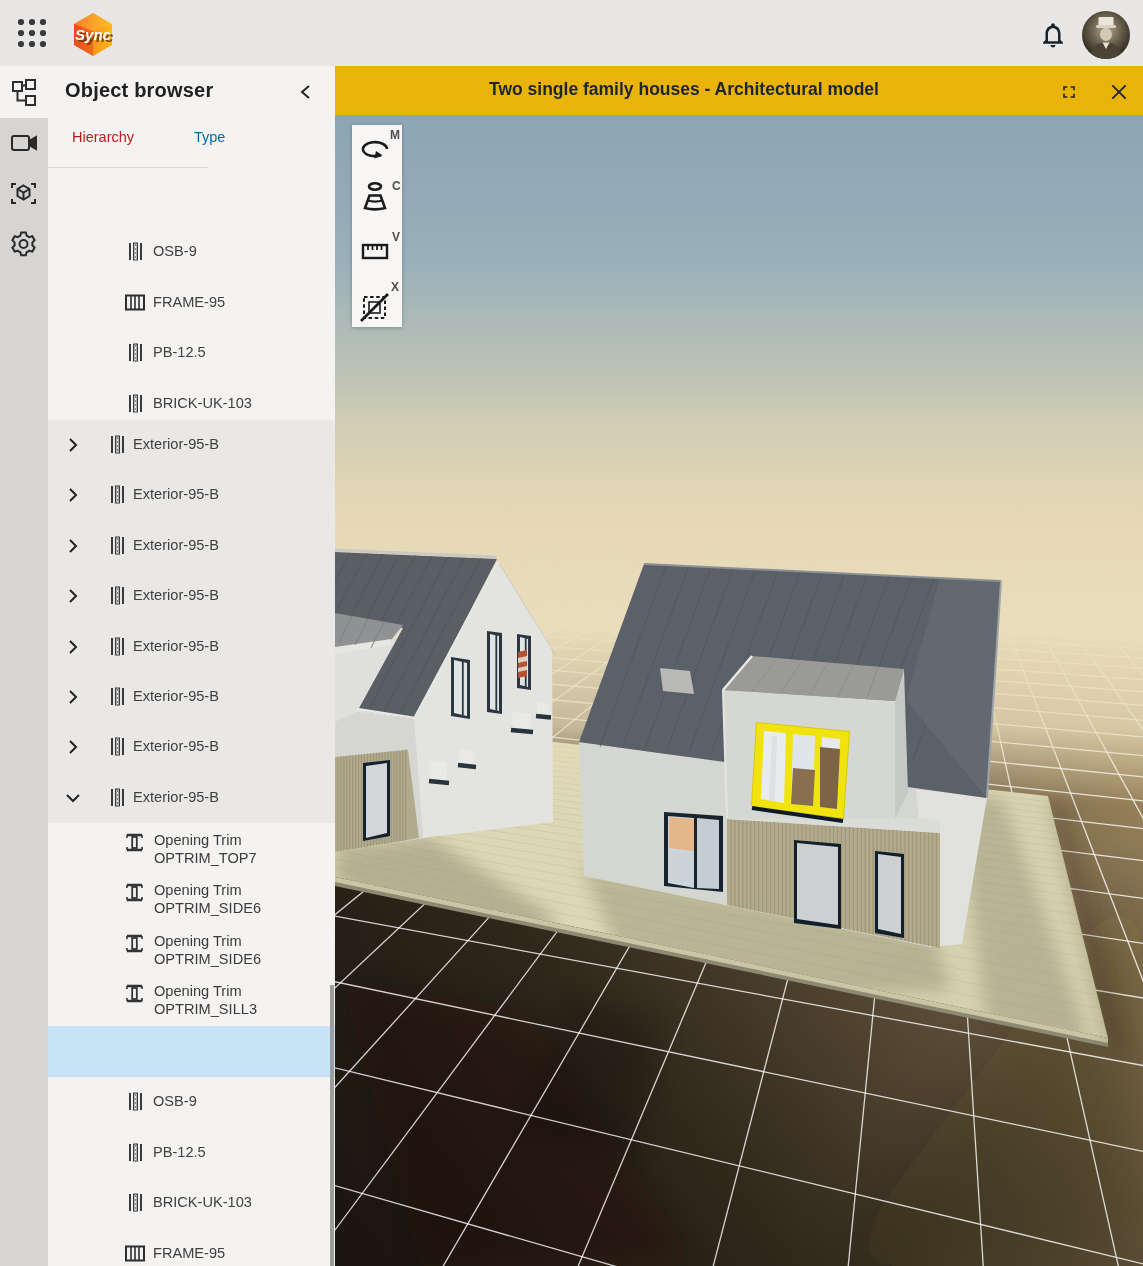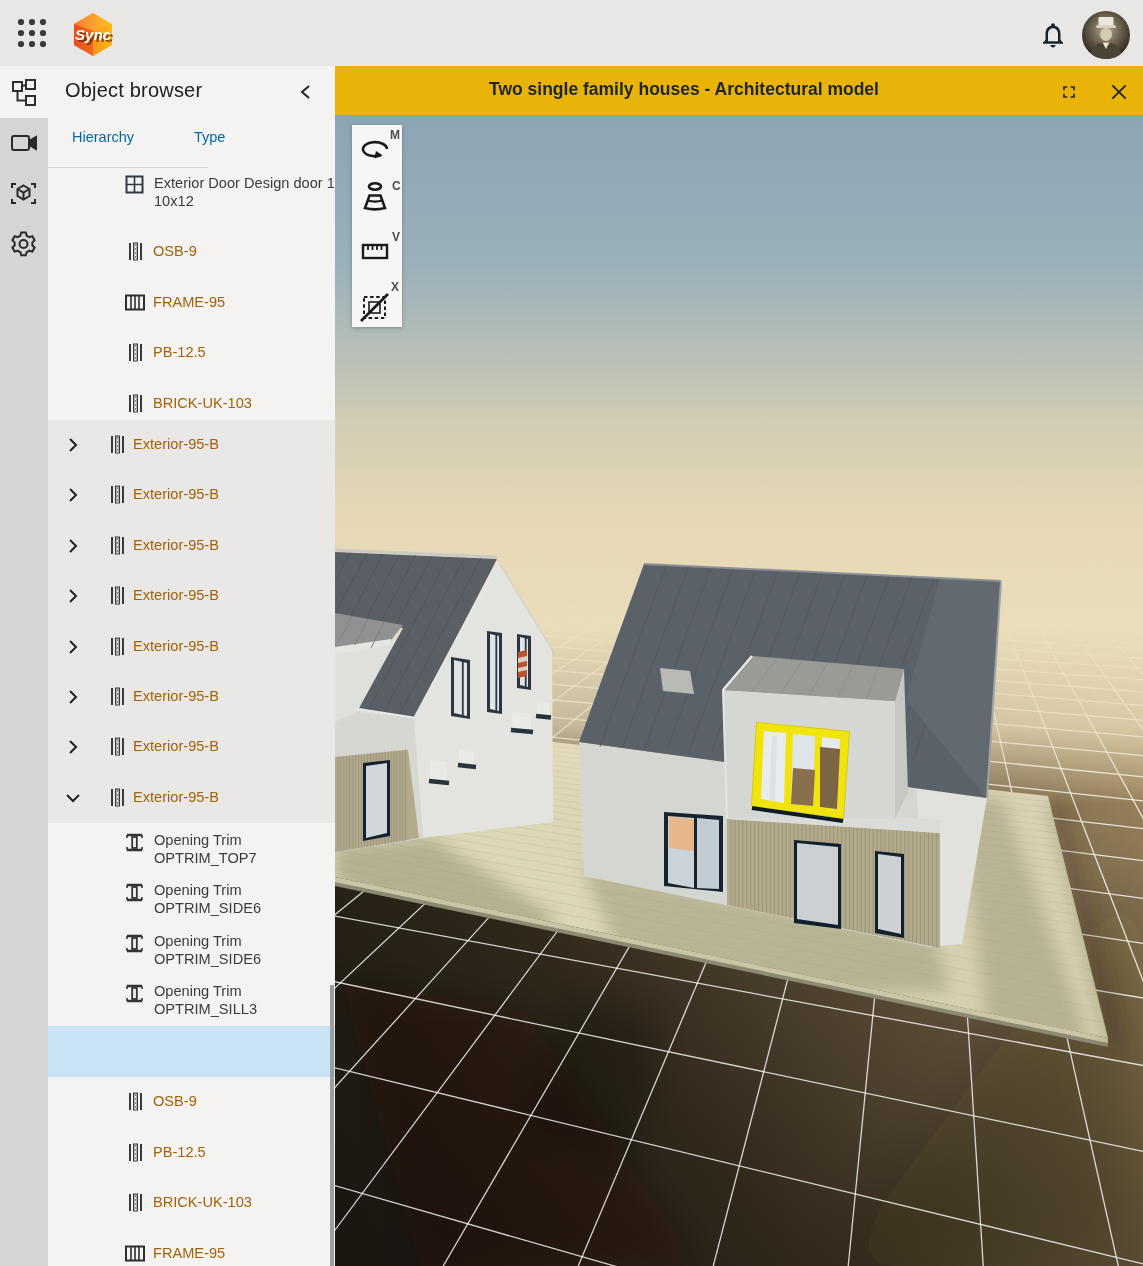--- a/index.html
+++ b/index.html
@@ -1,31 +1,31 @@
 <!DOCTYPE html>
 <html><head><meta charset="utf-8"><style>
 *{margin:0;padding:0;box-sizing:border-box}
 html,body{width:1143px;height:1266px;overflow:hidden;font-family:"Liberation Sans",sans-serif;background:#f4f3f1}
 .topbar{position:absolute;left:0;top:0;width:1143px;height:66px;background:#e8e7e5}
 .rail{position:absolute;left:0;top:66px;width:48px;height:1200px;background:#d6d5d3}
 .rail .active{position:absolute;left:0;top:0;width:48px;height:52px;background:#f4f3f1}
 .panel{position:absolute;left:48px;top:66px;width:287px;height:1200px;background:#f4f3f1;overflow:hidden}
-.ptitle{position:absolute;left:17px;top:13px;font-size:20px;color:#212121;font-weight:400;letter-spacing:0.2px}
-.tab{position:absolute;top:63px;font-size:14.5px;color:#0369a1}
+.ptitle{position:absolute;left:17px;top:13px;font-size:20px;color:#212121;font-weight:700;letter-spacing:0.2px}
+.tab{position:absolute;top:63px;font-size:14.5px;color:#b91c1c}
 .tabline{position:absolute;left:0px;top:101px;width:160px;height:1px;background:#d9d8d6}
 .viewwrap{position:absolute;left:335px;top:66px;width:808px;height:1200px;background:#f4f3f1}
 .vtitle{position:absolute;left:0;top:0;width:808px;height:49px;background:#eab308}
 .vtitle .t{position:absolute;left:0;right:110px;top:13px;text-align:center;font-size:17.5px;font-weight:700;color:#1c2630}
 .scene{position:absolute;left:0;top:49px;width:808px;height:1151px}
 .toolbar{position:absolute;left:17px;top:59px;width:50px;height:202px;background:#f7f6f4;box-shadow:0 1px 4px rgba(0,0,0,0.25)}
 .tbletter{position:absolute;font-size:12px;font-weight:700;color:#4e4e4e}
 .row{position:absolute;left:0;width:287px;height:50px}
 .rowbg{background:#e9e8e6}
 .rowsel{background:#c8e2f6}
-.rtxt{position:absolute;left:105px;top:16px;font-size:14.6px;color:#a16207;white-space:nowrap}
+.rtxt{position:absolute;left:105px;top:16px;font-size:14.6px;color:#404040;white-space:nowrap}
 .rtxt2{position:absolute;left:106px;top:7px;font-size:14.6px;color:#3b3b3b;line-height:17.5px;white-space:nowrap}
 .ricon{position:absolute;top:16px}
 .rchev{position:absolute;left:17px;top:16px}
 .scrollthumb{position:absolute;left:282px;top:919px;width:4px;height:281px;background:#9d9d9d}
 .sect{position:absolute;left:0;width:287px}
 </style></head>
 <body>
 
 <div class="topbar">
  <svg width="60" height="66" style="position:absolute;left:0;top:0">
@@ -108,27 +108,20 @@
 <div class="panel">
  <div class="ptitle">Object browser</div>
  <svg width="16" height="16" style="position:absolute;left:250px;top:18px" viewBox="0 0 16 16">
   <path d="M11 2 L4 8 L11 14" fill="none" stroke="#222" stroke-width="2"></path>
  </svg>
  <div class="tab" style="left:24px">Hierarchy</div>
  <div class="tab" style="left:146px;color:#0369a1">Type</div>
  <div class="tabline"></div>
  <div class="sect rowbg" style="top:354px;height:403px"></div>
  <div class="sect rowsel" style="top:960px;height:51px"></div>
- <div class="row" style="top:102px">
-      <svg class="ricon" style="left:77px;top:7px" width="19" height="19" viewBox="0 0 19 19">
-        <rect x="1.5" y="1.5" width="16" height="16" fill="none" stroke="#2e3b46" stroke-width="2"></rect>
-        <path d="M9.5 1.5 V17.5 M1.5 9.5 H17.5" stroke="#2e3b46" stroke-width="1.6"></path>
-      </svg>
-      <div class="rtxt2">Exterior Door Design door 1<br>10x12</div>
-    </div>
  <div class="row" style="top:161px">
       <svg class="ricon" style="left:78px;top:15px" width="19" height="19" viewBox="0 0 19 19">
         <path d="M4 1 V18 M15 1 V18" stroke="#3a3a3a" stroke-width="2"></path>
         <rect x="7.5" y="1" width="4" height="17" fill="none" stroke="#3a3a3a" stroke-width="1"></rect>
         <path d="M7.5 1 l4 4 m-4 0 l4 4 m-4 0 l4 4 m-4 0 l4 4 M11.5 1 l-4 4 m4 0 l-4 4 m4 0 l-4 4 m4 0 l-4 4" stroke="#3a3a3a" stroke-width="0.7"></path>
       </svg>
       <div class="rtxt">OSB-9</div>
     </div>
  <div class="row" style="top:212px">
       <svg class="ricon" style="left:77px;top:16px" width="20" height="17" viewBox="0 0 20 17">

